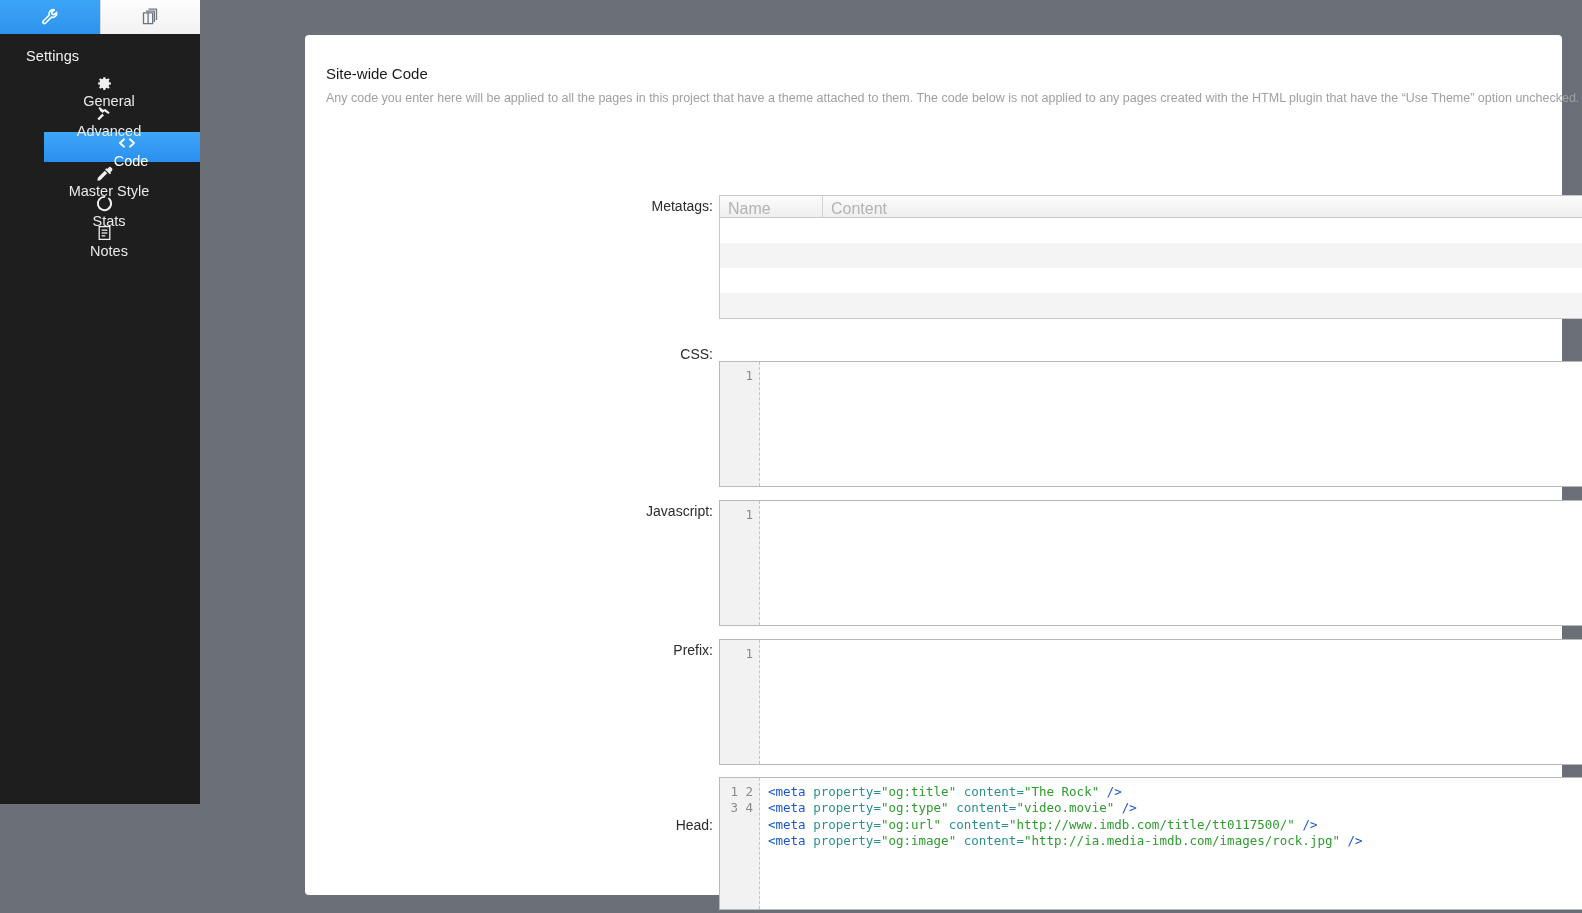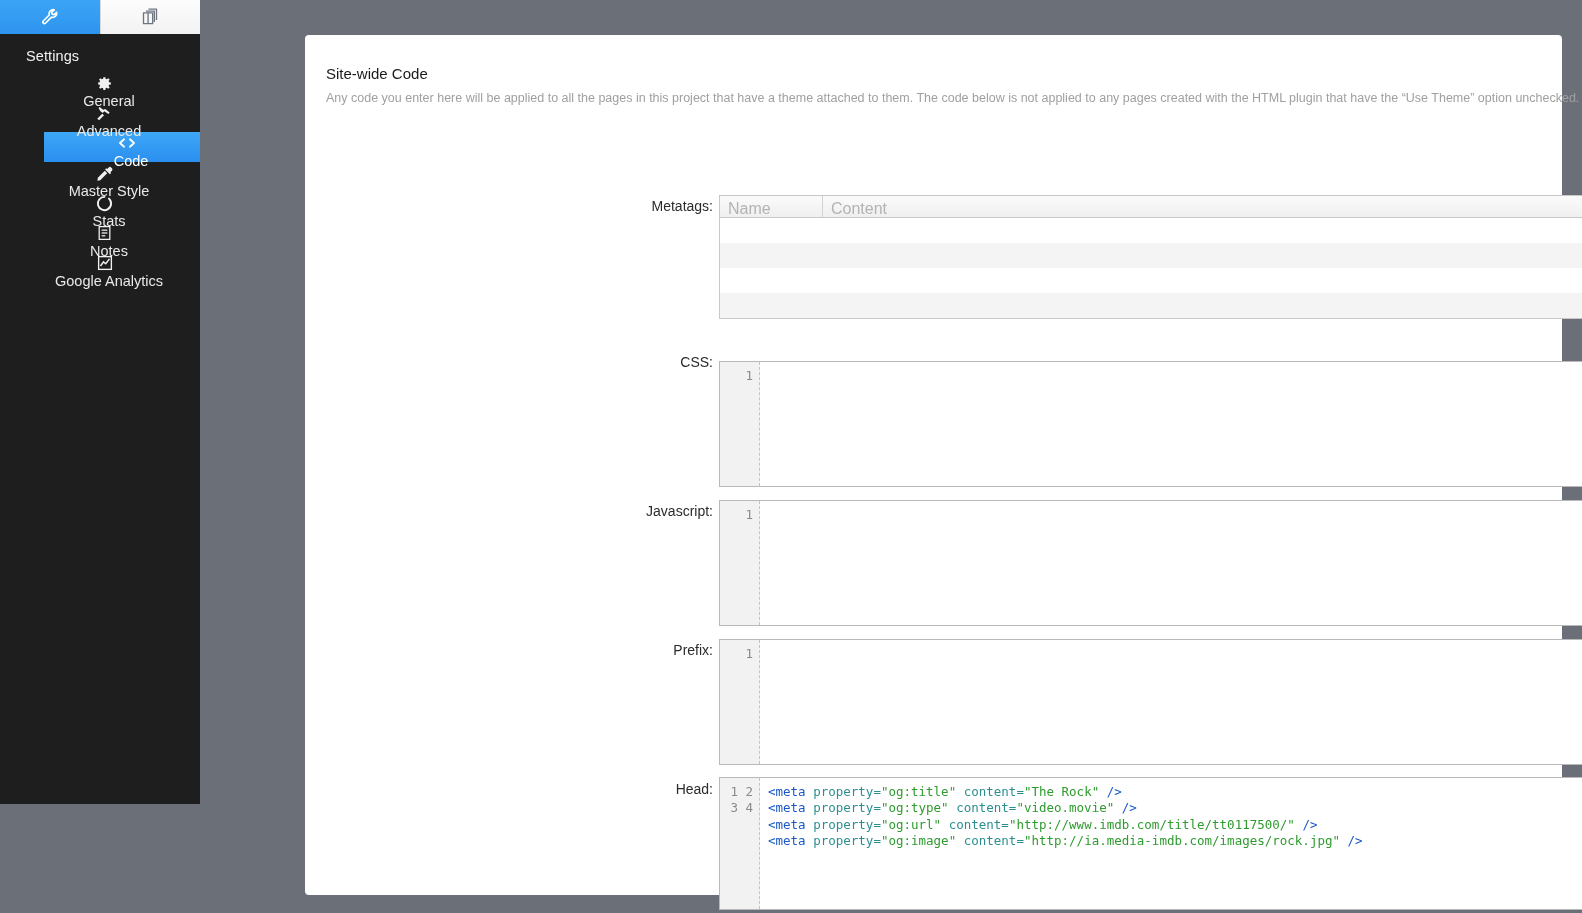--- a/index.html
+++ b/index.html
@@ -152,24 +152,24 @@
   .tok-attr  { color: #2c8f8f; }
   .tok-str   { color: #2e9b2e; }
   .tok-punct { color: #1a58c9; }
 
   #editor-css        { top: 326px; height: 126px; }
   #editor-javascript { top: 465px; height: 126px; }
   #editor-prefix     { top: 604px; height: 126px; }
   #editor-head       { top: 742px; height: 133px; }
 
   #label-metatags   { left: 208px; top: 163px; }
-  #label-css        { left: 208px; top: 319px; text-align: right; }
+  #label-css        { left: 208px; top: 311px; text-align: right; }
   #label-javascript { left: 208px; top: 468px; }
   #label-prefix     { left: 208px; top: 607px; }
-  #label-head       { left: 208px; top: 746px; }
+  #label-head       { left: 208px; top: 782px; }
 </style>
 </head>
 <body>
 
 <div id="sidebar">
 
   <div id="tabbar">
     <div class="tab active">
       <span>
         <svg width="22" height="22" viewBox="0 0 24 24" fill="none" stroke="#ffffff" stroke-width="1.8" stroke-linecap="round" stroke-linejoin="round">
@@ -245,29 +245,20 @@
       <svg width="17" height="18" viewBox="0 0 24 24" fill="none" stroke="#f0f0f0" stroke-width="1.8">
         <rect x="4.5" y="3" width="15" height="18"></rect>
         <line x1="8" y1="8" x2="16" y2="8"></line>
         <line x1="8" y1="12" x2="16" y2="12"></line>
         <line x1="8" y1="16" x2="13" y2="16"></line>
       </svg>
     </span>
     <span class="nav-label">Notes</span>
   </div>
 
-  <div class="nav-item">
-    <span class="nav-icon">
-      <svg width="18" height="18" viewBox="0 0 24 24" fill="none" stroke="#f0f0f0" stroke-width="1.8">
-        <rect x="3.5" y="3.5" width="17" height="17"></rect>
-        <polyline points="6,16 10,10.5 13,13 18,6.5" stroke-width="2"></polyline>
-      </svg>
-    </span>
-    <span class="nav-label">Google Analytics</span>
-  </div>
 </div>
 
 <div id="panel">
 
   <div id="page-title">Site-wide Code</div>
   <div id="page-desc">Any code you enter here will be applied to all the pages in this project that have a theme attached to them. The code below is not applied to any pages created with the HTML plugin that have the “Use Theme” option unchecked.</div>
 
   <div class="field-label" id="label-metatags">Metatags:</div>
 
   <div id="metatags-table">

